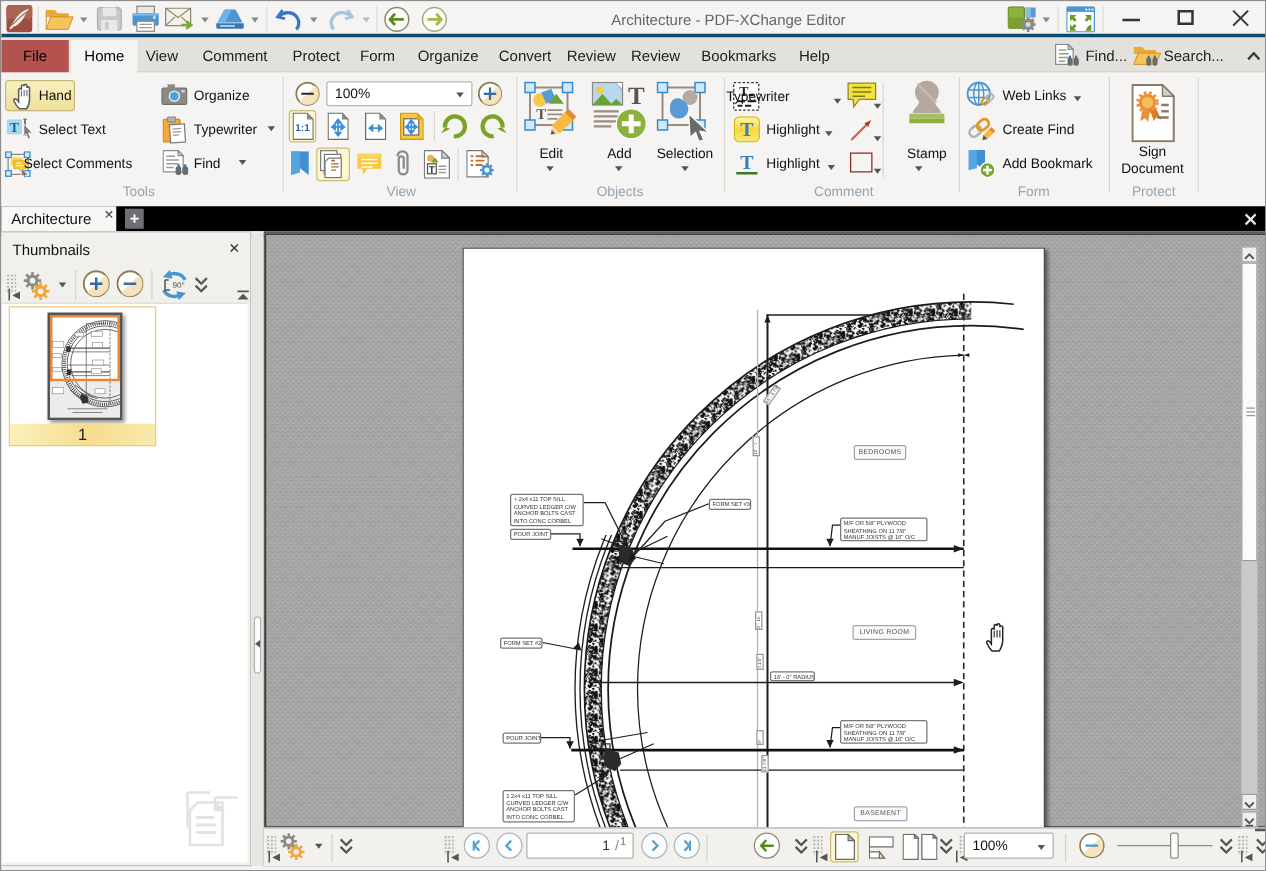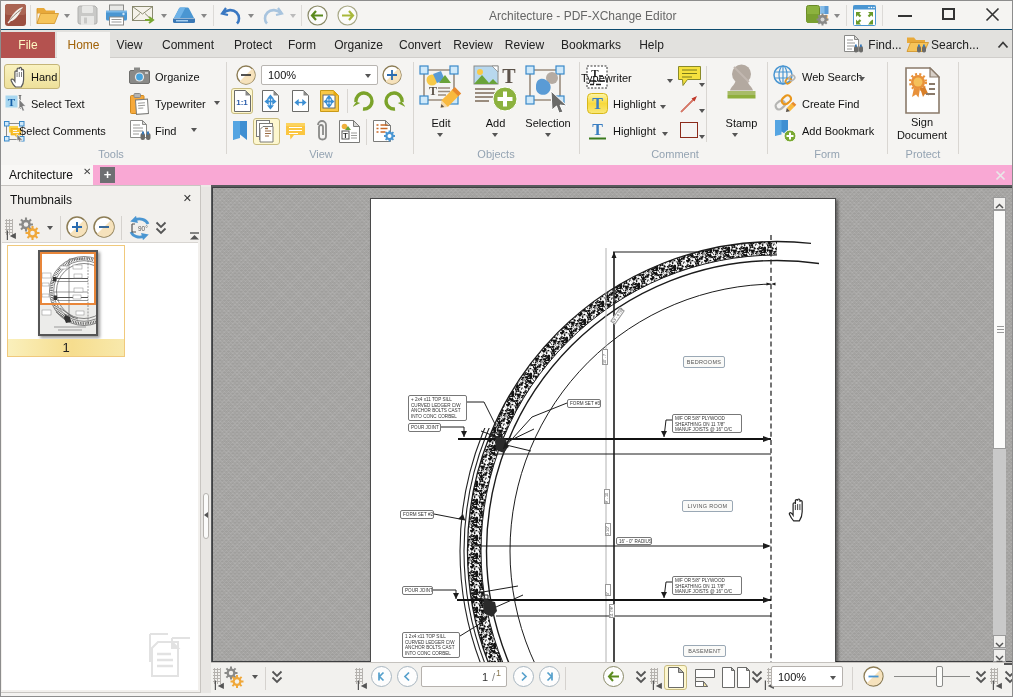--- a/index.html
+++ b/index.html
@@ -1,37 +1,37 @@
 <!DOCTYPE html>
 <html><head><meta charset="utf-8">
 <style>
 *{margin:0;padding:0;box-sizing:border-box}
 html,body{width:1013px;height:697px;overflow:hidden;font-family:"Liberation Sans",sans-serif}
 .win{position:relative;width:1013px;height:697px;background:#f4f3f1;border:1px solid #8d8d8d;overflow:hidden}
 .abs{position:absolute}
 
-.titlebar{position:absolute;left:0;top:0;width:100%;height:29px;background:#f5f4f2;border-bottom:1px solid #0c4a6e}
+.titlebar{position:absolute;left:0;top:0;width:100%;height:29px;background:#f5f4f2;border-bottom:3px solid #0c4a6e}
 .ttl{position:absolute;top:8px;left:488px;font-size:12px;color:#666;}
 .tsep{position:absolute;top:4px;width:1px;height:21px;background:#dcdad7}
 .dd{position:absolute;width:0;height:0;border-left:3.5px solid transparent;border-right:3.5px solid transparent;border-top:4px solid #888}
 
 .menubar{position:absolute;left:0;top:29px;width:100%;height:28px;background:#e2e1de;border-bottom:1px solid #d0cecb}
 .mtab{position:absolute;top:2px;height:26px;line-height:26px;font-size:12px;color:#222;text-align:center}
-.filetab{background:#b4524f;color:#fef9c3}
-.hometab{background:#f5f4f2;color:#a16207}
+.filetab{background:#b4524f;color:#000000}
+.hometab{background:#f5f4f2;color:#000000}
 
 .ribbon{position:absolute;left:0;top:57px;width:100%;height:131px;background:#f5f4f2;border-bottom:5px solid #737373}
 .rsep{position:absolute;top:4px;width:1px;height:92px;background:#d9d6d2}
 .rlabel{position:absolute;top:90px;font-size:11px;color:#94a3b2;text-align:center}
 .rtext{position:absolute;font-size:11px;color:#111;white-space:nowrap}
 .bigtext{position:absolute;font-size:11px;color:#111;text-align:center}
 .handbtn{position:absolute;left:3px;top:6px;width:56px;height:25px;background:linear-gradient(#f9f2c0,#eee09a);border:1px solid #c4b578;border-radius:3px}
 .selbox{position:absolute;background:#fdf7cf;border:1px solid #c9bc80;border-radius:3px}
 
-.tabbar{position:absolute;left:0;top:164px;width:100%;height:20px;background:#f9a8d4}
+.tabbar{position:absolute;left:0;top:164px;width:100%;height:20px;background:#000000}
 .doctab{position:absolute;left:0;top:0;width:92px;height:20px;background:#f8f7f5;color:#111;font-size:12px}
 .plustab{position:absolute;left:99px;top:2px;width:15px;height:16px;background:#6e6f72;color:#fff;text-align:center;line-height:15px;font-size:13px;font-weight:bold}
 
 .leftpanel{position:absolute;left:0;top:184px;width:200px;height:508px;background:#f2f0ed;border:1px solid #c8c5c1;border-left:none}
 .lphead{position:absolute;left:0;top:4px;width:100%;height:24px;font-size:12px;color:#111}
 .lptools{position:absolute;left:0;top:28px;width:100%;height:28px}
 .lplist{position:absolute;left:1px;top:56px;width:196px;height:448px;background:#fff;border-top:1px solid #d8d5d1}
 .thcard{position:absolute;left:5px;top:4px;width:118px;height:112px;background:#fff;border:1px solid #f0c97c}
 .thlabel{position:absolute;left:0;bottom:0;width:100%;height:17px;background:linear-gradient(90deg,#faf0bc,#f6dd8e 55%,#f8e9ac);text-align:center;font-size:13px;color:#222;line-height:17px}
 
@@ -455,21 +455,21 @@
 
     <svg class="abs" style="left:772px;top:7px" width="24" height="21" viewBox="0 0 24 21">
       <circle cx="10" cy="10" r="9" fill="none" stroke="#4a96d2" stroke-width="1.5"></circle>
       <ellipse cx="10" cy="10" rx="4" ry="9" fill="none" stroke="#4a96d2" stroke-width="1.2"></ellipse>
       <path d="M1.5 7 h17 M1.5 13 h17 M10 1 v18" stroke="#4a96d2" stroke-width="1.2" fill="none"></path>
       <g transform="rotate(-40 16 15)">
           <rect x="12" y="13" width="6" height="4.5" rx="2" fill="none" stroke="#e8971e" stroke-width="1.6"></rect>
           <rect x="16.5" y="13" width="6" height="4.5" rx="2" fill="none" stroke="#b5b5b3" stroke-width="1.6"></rect>
         </g>
     </svg>
-    <div class="rtext" style="left:801px;top:13px">Web Search</div>
+    <div class="rtext" style="left:801px;top:13px">Web Links</div>
     <div class="dd" style="left:858px;top:19px;border-top-color:#555;border-left-width:3px;border-right-width:3px"></div>
     <svg class="abs" style="left:772px;top:34px" width="24" height="22" viewBox="0 0 24 22">
       <g transform="rotate(-40 10 10)">
           <rect x="1" y="7" width="10" height="7" rx="3.5" fill="none" stroke="#b5b5b3" stroke-width="2.2"></rect>
           <rect x="9" y="7" width="10" height="7" rx="3.5" fill="none" stroke="#e8971e" stroke-width="2.2"></rect>
         </g>
       <g transform="rotate(45 18 16)">
           <rect x="15" y="12" width="4.5" height="7" fill="#f9b93e"></rect>
           <rect x="15" y="10" width="4.5" height="2.5" fill="#e8892c"></rect>
           <path d="M15 19 h4.5 l-2.2 3.5 z" fill="#5d534a"></path>

